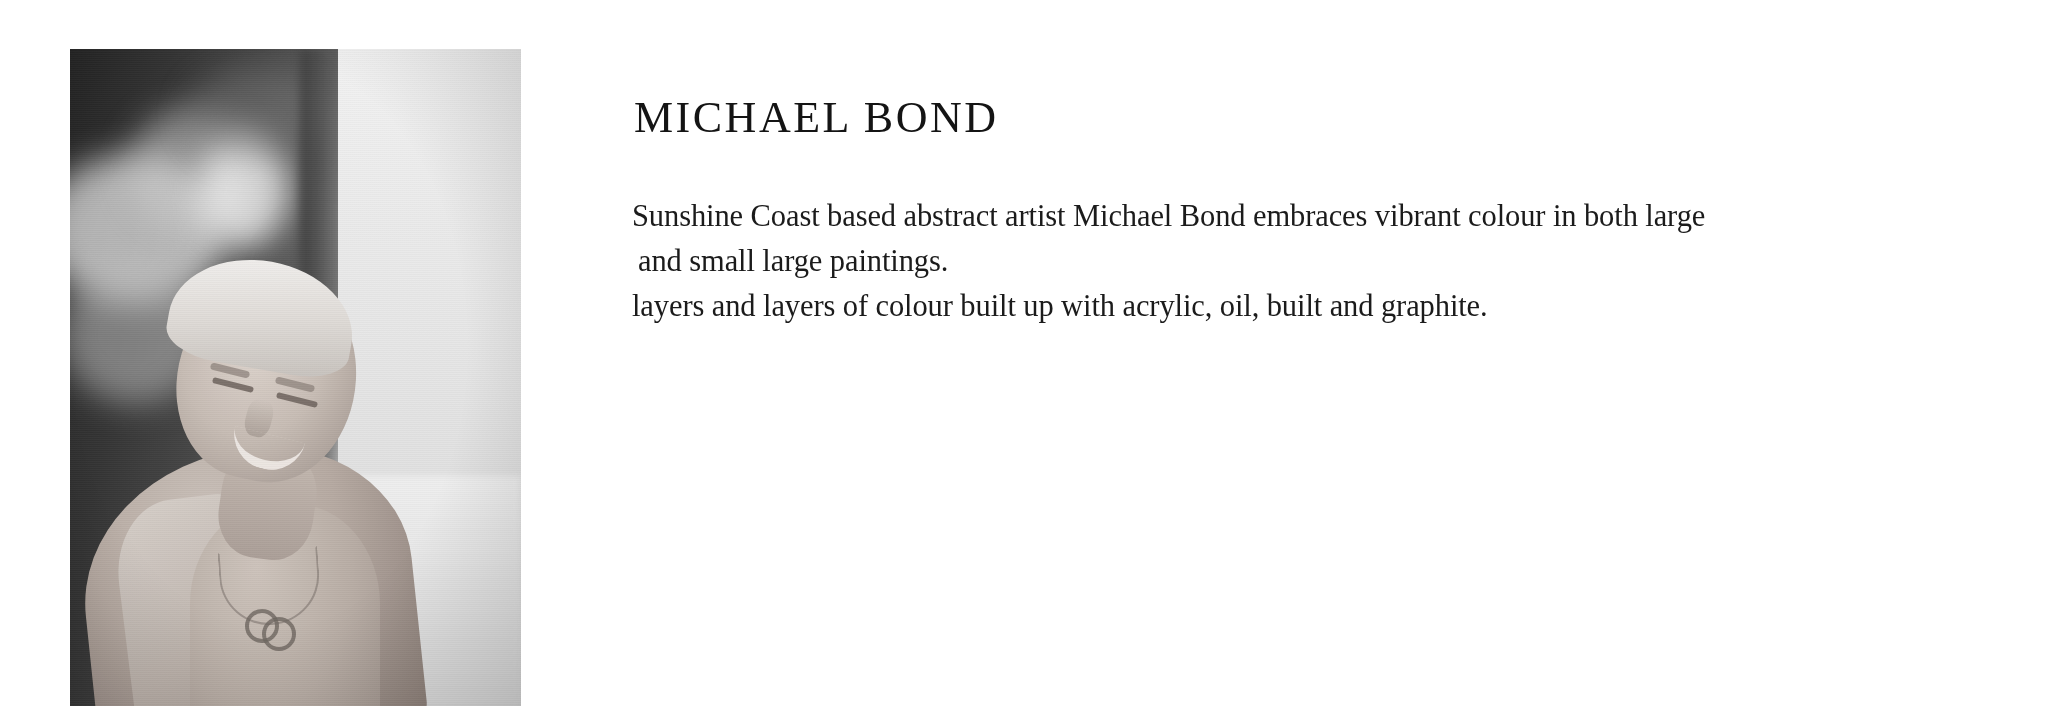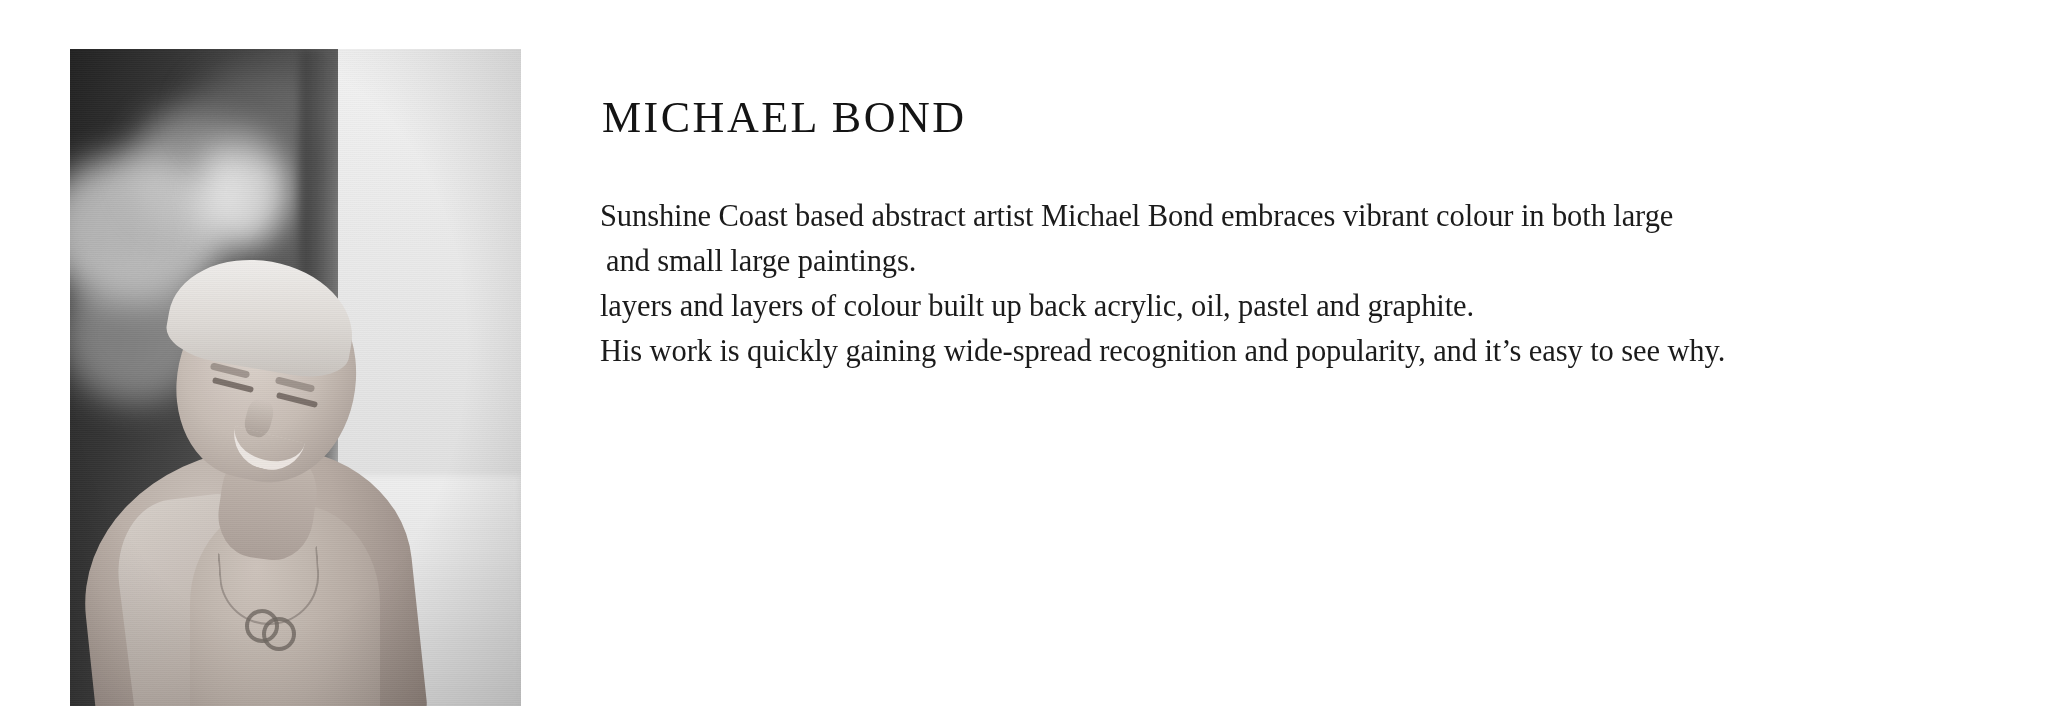--- a/index.html
+++ b/index.html
@@ -164,21 +164,21 @@
   }
   .portrait .vignette {
     position: absolute; inset: 0;
     background: radial-gradient(ellipse at 45% 45%, rgba(0,0,0,0) 55%, rgba(0,0,0,.16) 100%);
     pointer-events: none;
   }
 
   
   .content {
     position: absolute;
-    left: 600px;
+    left: 632px;
     top: 96px;
     width: 1340px;
   }
   .artist-name {
     font-family: "Liberation Serif", serif;
     font-size: 44px;
     letter-spacing: 2.5px;
     font-weight: 400;
     color: #141414;
     margin: 0 0 54px 2px;
@@ -233,18 +233,17 @@
     <div class="grain"></div>
     <div class="vignette"></div>
   </figure>
 
   <div class="content">
     <h1 class="artist-name">MICHAEL BOND</h1>
 
     <div class="bio">
       <p>Sunshine Coast based abstract artist Michael Bond embraces vibrant colour in both large</p>
       <p class="indent-1">and small large paintings.</p>
-      <p>layers and layers of colour built up back acrylic, oil, pastel and graphite.</p>
-      <p>His work is quickly gaining wide-spread recognition and popularity, and it’s easy to see why.</p>
+      <p>layers and layers of colour built up with acrylic, oil, built and graphite.</p>
     </div>
   </div>
 
 </div>
 
 </body></html>

